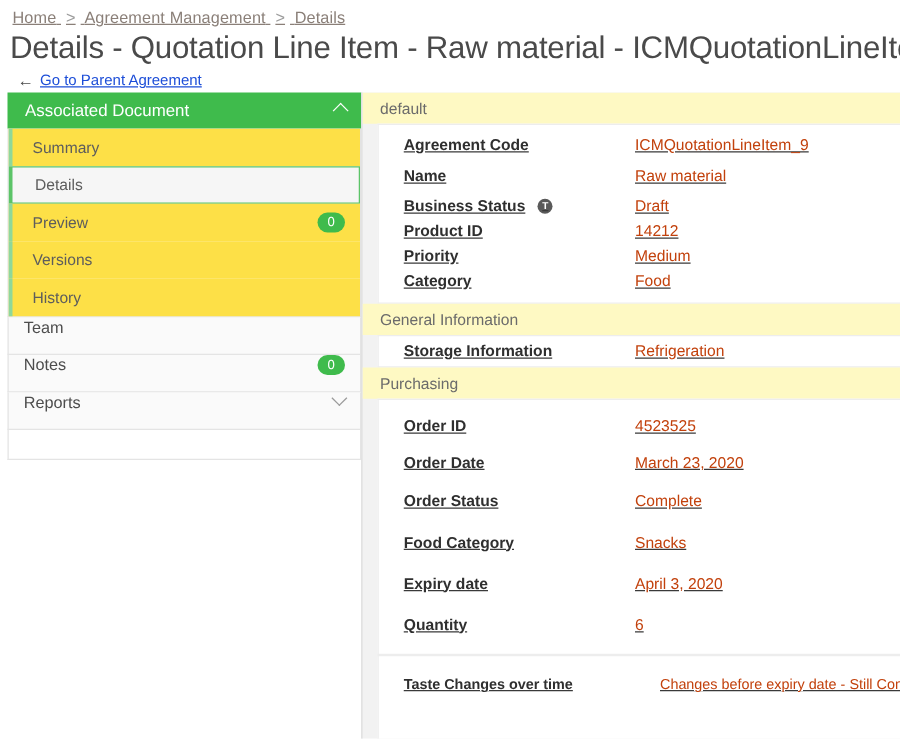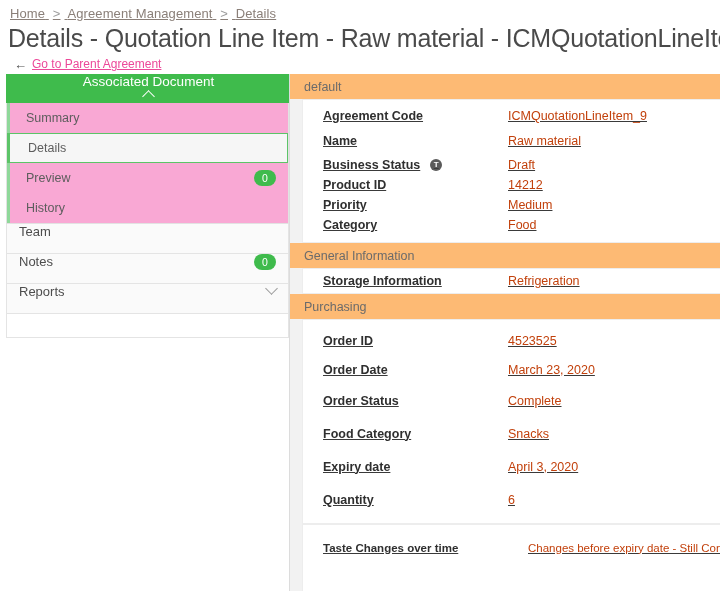--- a/index.html
+++ b/index.html
@@ -42,21 +42,21 @@
   .parent-link {
     padding: 3px 0 0 14px;
     font-size: 12px;
     color: #6e6e6e;
     display: flex;
     align-items: center;
     gap: 5px;
     white-space: nowrap;
   }
   .parent-link .arrow { font-size: 13px; color: #4b4b4b; line-height: 1; }
-  .parent-link .lbl { text-decoration: underline; color: #ec4899; }
+  .parent-link .lbl { text-decoration: underline; color: #1d4ed8; }
 
   
   .workspace {
     position: absolute;
     top: 74px;
     left: 0;
     right: 0;
     bottom: 0;
     display: flex;
   }
@@ -72,36 +72,35 @@
   .sb-group-header {
     background: #3fbb4c;
     color: #ffffff;
     font-size: 13.5px;
     height: 29px;
     display: flex;
     align-items: center;
     justify-content: space-between;
     padding: 0 12px 0 14px;
     box-sizing: border-box;
-    flex-direction: column;
   }
   .sb-panel {
     border: 1px solid #e2e2e2;
     border-top: none;
     background: #ffffff;
     box-sizing: border-box;
   }
   .sb-sub {
     height: 30px;
     display: flex;
     align-items: center;
     padding: 0 12px 0 16px;
     font-size: 12.5px;
     color: #5d5d5d;
-    background: #f9a8d4;
+    background: #fde047;
     border-left: 3px solid #8fd89a;
     box-sizing: border-box;
     position: relative;
   }
   .sb-sub .badge { margin-left: auto; }
   .sb-sub.selected {
     background: #f6f6f6;
     border: 1px solid #5cc468;
     border-left: 3px solid #5cc468;
     padding-left: 18px;
@@ -154,21 +153,21 @@
     flex: 1 1 auto;
     background: #f2f2f2;
     border-left: 1px solid #dcdcdc;
     overflow: hidden;
     position: relative;
   }
   .sect-header {
     font-size: 12.5px;
     color: #6b6b6b;
     padding: 6px 0 5px 14px;
-    background: #fdba74;
+    background: #fef9c3;
   }
   .card {
     background: #ffffff;
     margin: 0 0 0 12px;
     padding: 6px 0 7px 0;
     border: 1px solid #ededed;
     border-right: none;
   }
   .row {
     display: flex;
@@ -244,20 +243,23 @@
         <span>Summary</span>
       </div>
       <div class="sb-sub selected">
         <span>Details</span>
       </div>
       <div class="sb-sub">
         <span>Preview</span>
         <span class="badge">0</span>
       </div>
       <div class="sb-sub">
+        <span>Versions</span>
+      </div>
+      <div class="sb-sub">
         <span>History</span>
       </div>
     </div>
 
     <div class="sb-item">
       <span>Team</span>
     </div>
     <div class="sb-item">
       <span>Notes</span>
       <span class="badge">0</span>

